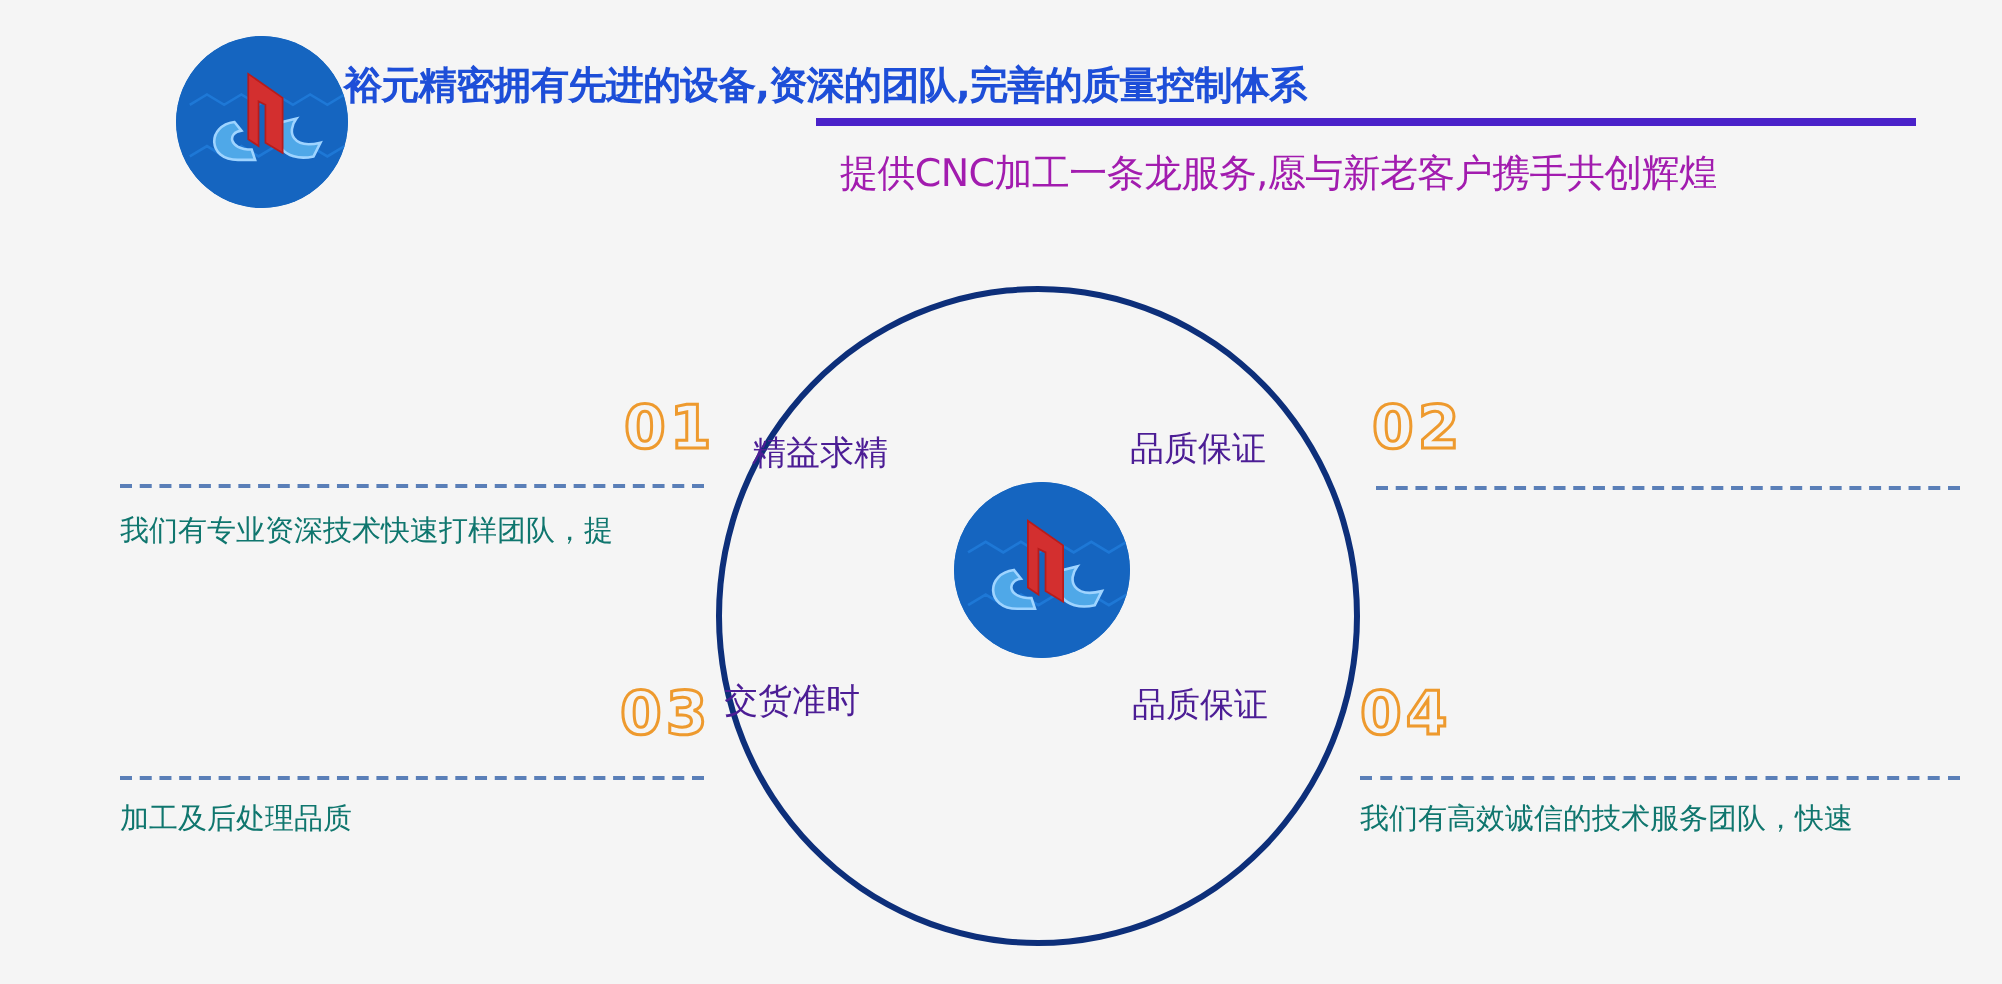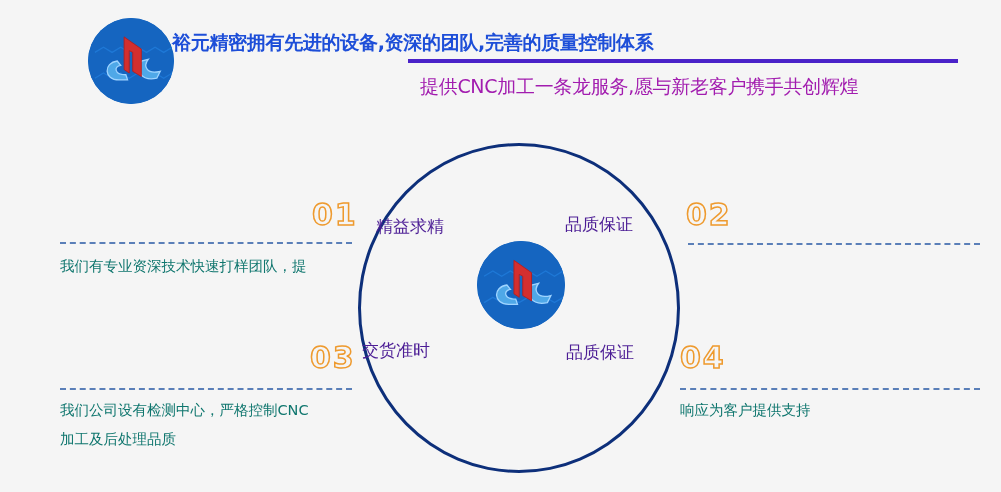--- a/index.html
+++ b/index.html
@@ -60,21 +60,20 @@
 </div>
 
 <div class="abs num" style="left:686px;top:200px;text-align:center;">02</div>
 <div class="abs dash" style="left:688px;top:243px;width:292px;"></div>
 <div class="abs desc" style="left:692px;top:252px;">
 </div>
 
 <div class="abs num" style="left:310px;top:343px;">03</div>
 <div class="abs dash" style="left:60px;top:388px;width:292px;"></div>
 <div class="abs desc" style="left:60px;top:396px;">
-  <div>我们公司设有检测中心，严格控制CNC</div>
   <div>加工及后处理品质</div>
 </div>
 
 <div class="abs num" style="left:680px;top:343px;">04</div>
 <div class="abs dash" style="left:680px;top:388px;width:300px;"></div>
 <div class="abs desc" style="left:680px;top:396px;">
-  <div>响应为客户提供支持</div>
+  <div>我们有高效诚信的技术服务团队，快速</div>
 </div>
 
 </body></html>

